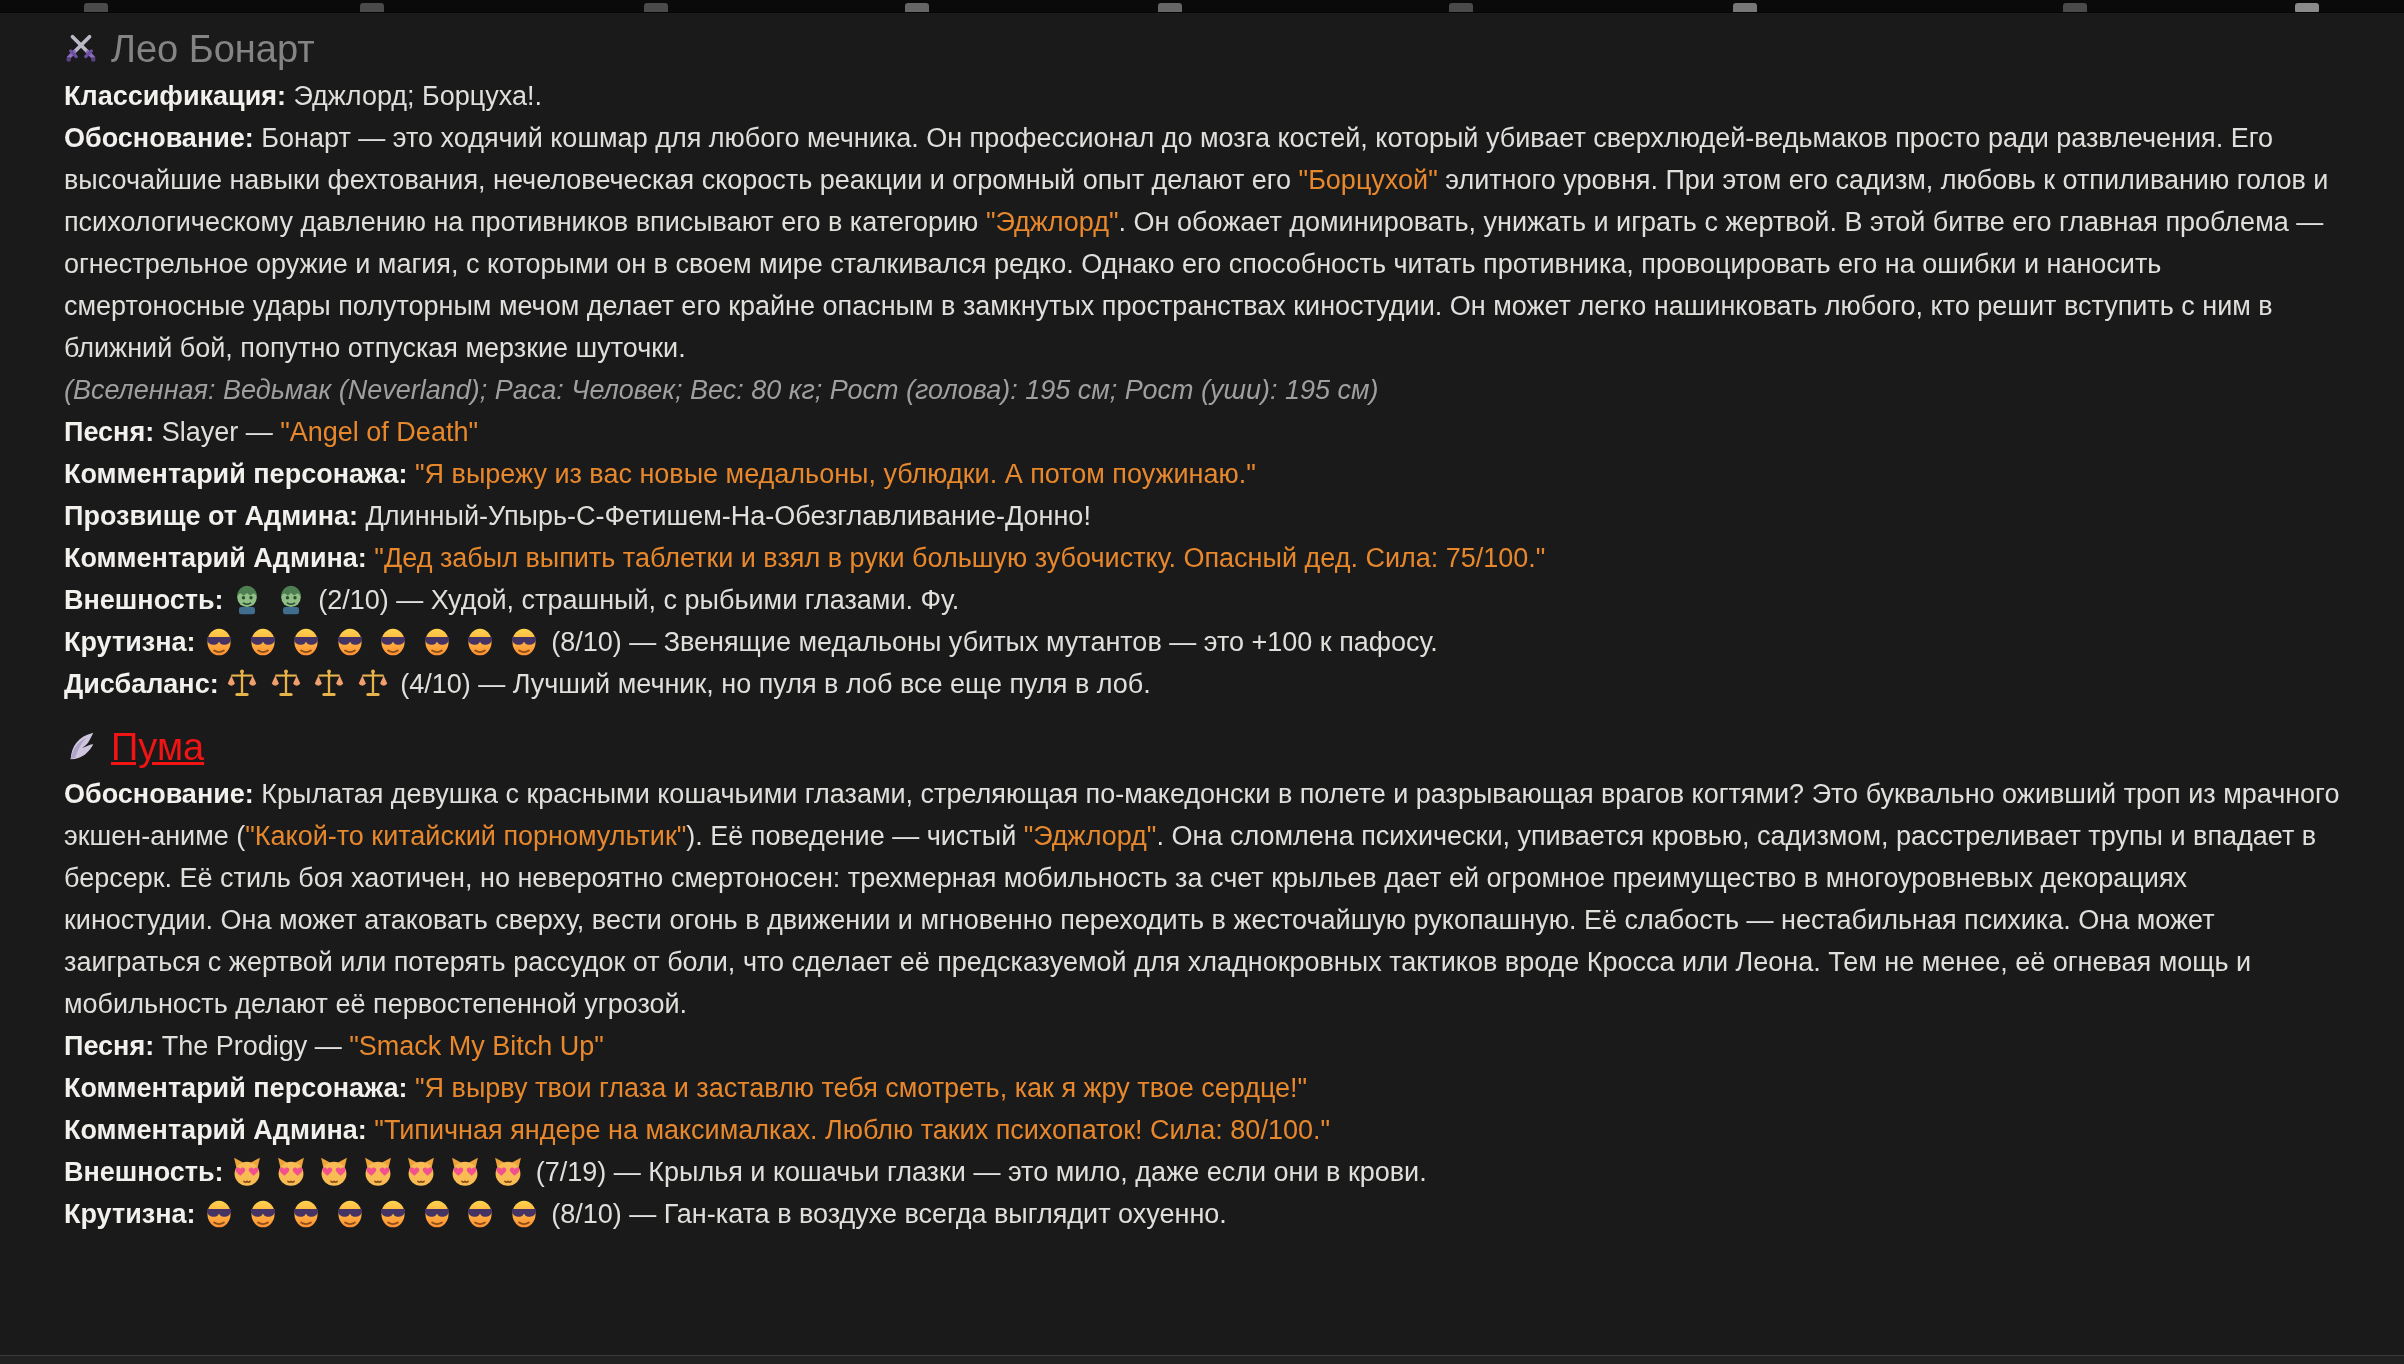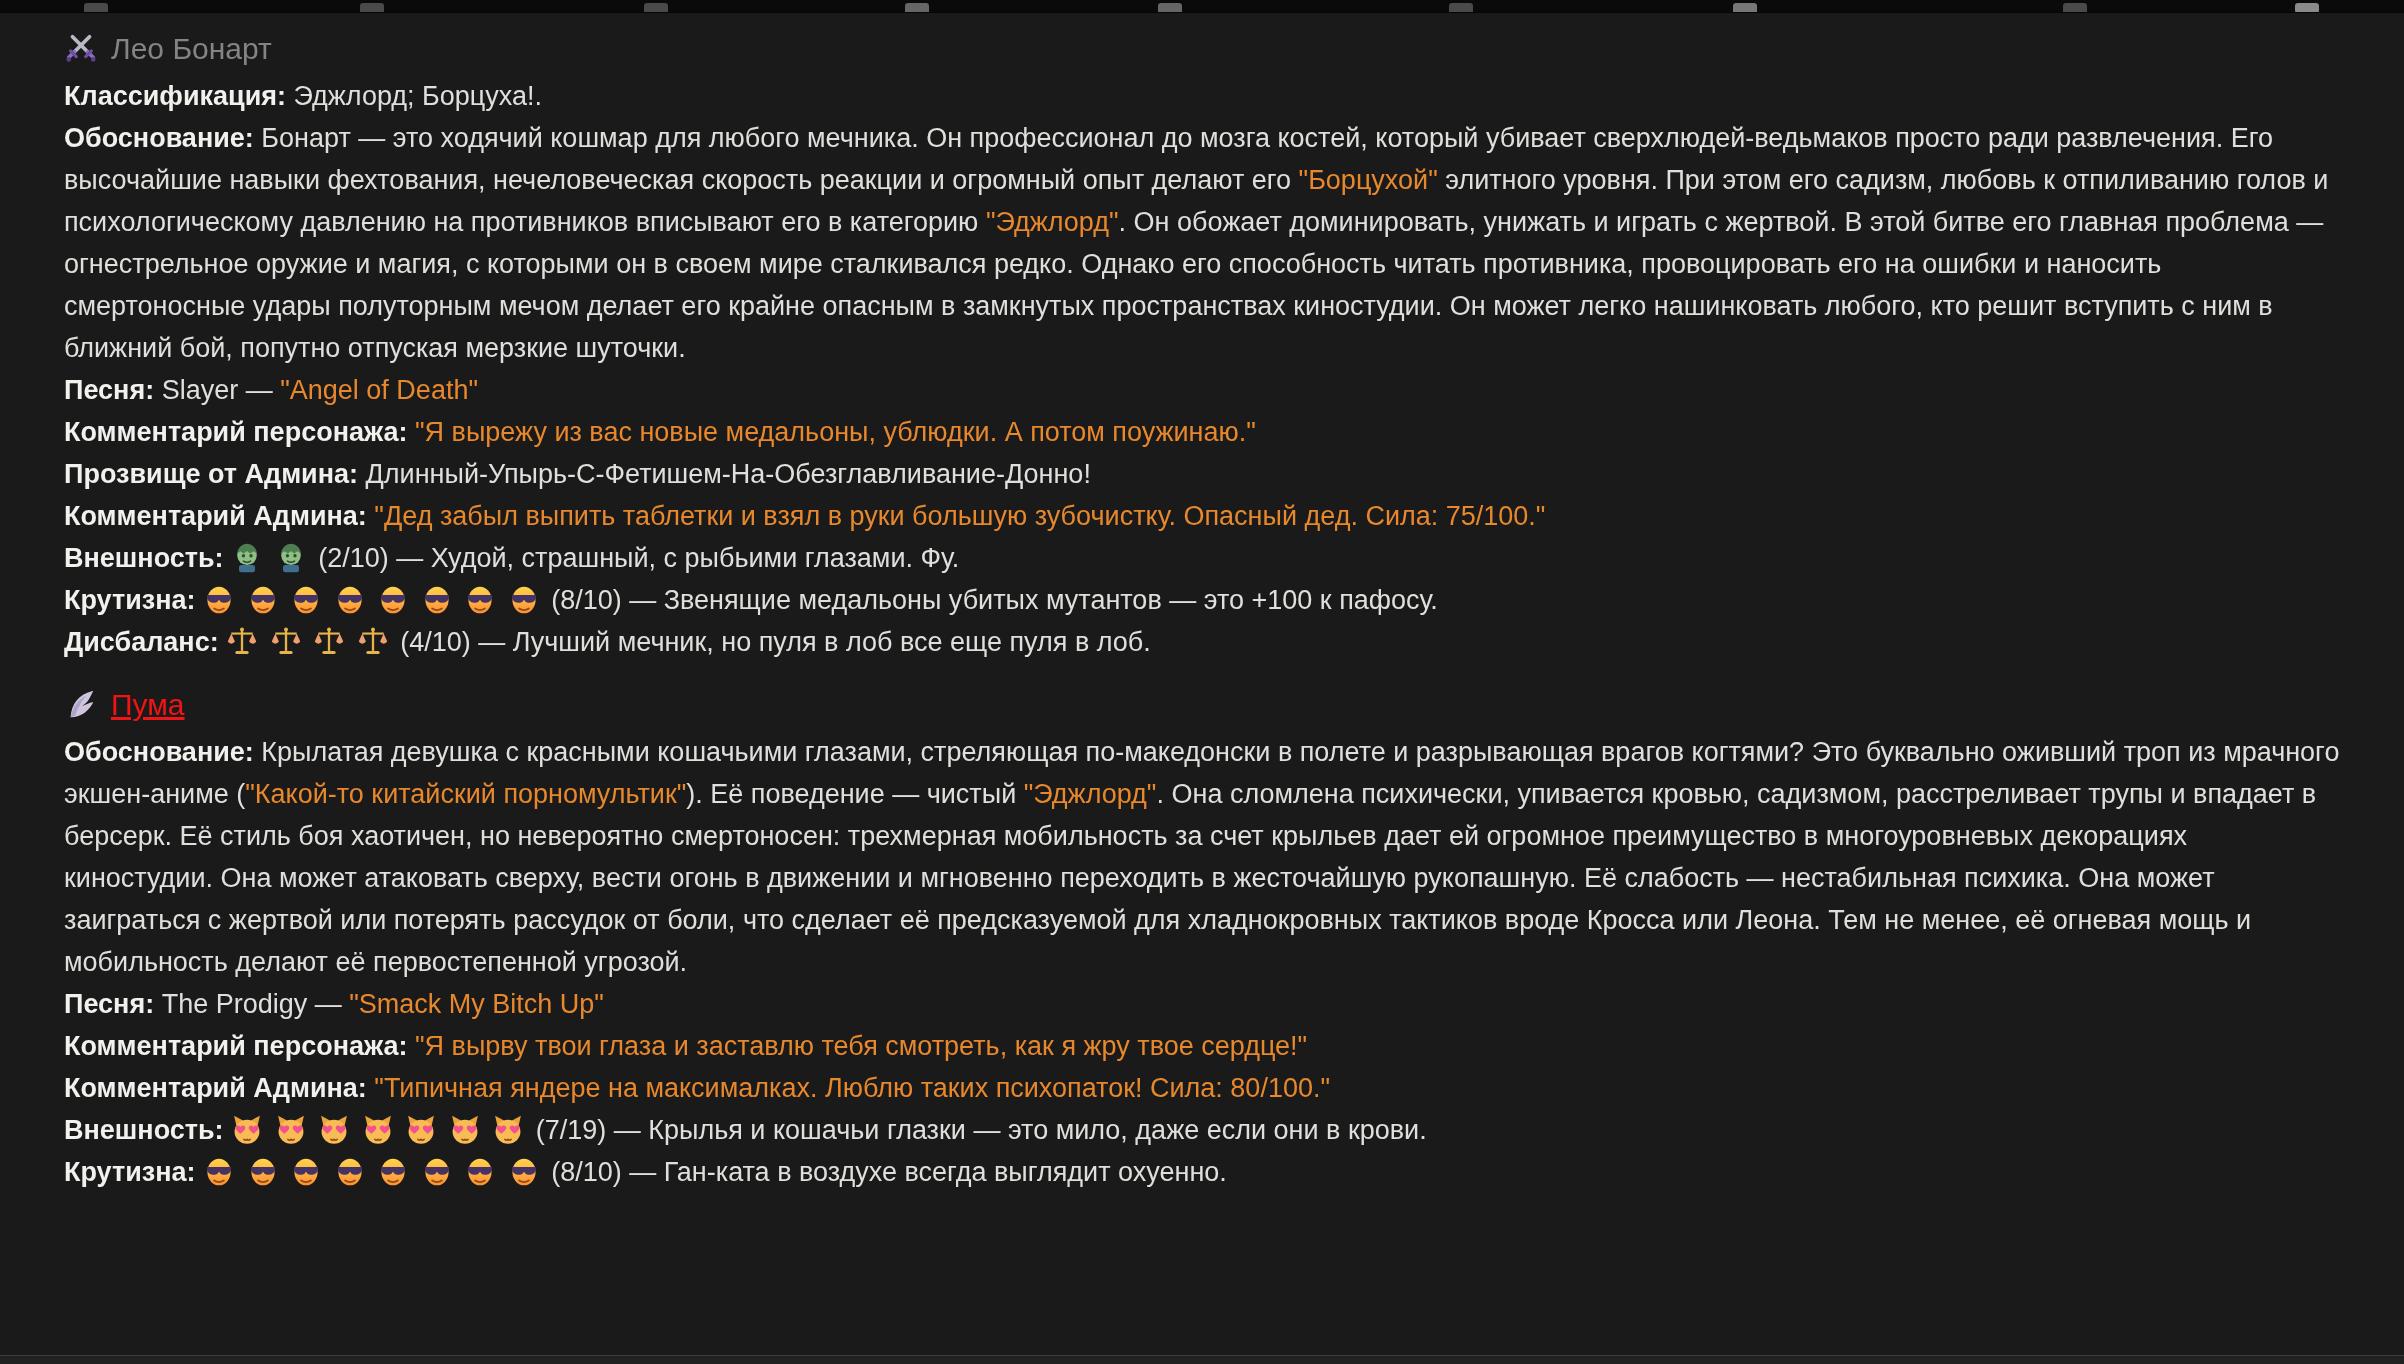--- a/index.html
+++ b/index.html
@@ -11,21 +11,21 @@
   body{
     width:2404px;height:1364px;overflow:hidden;position:relative;
     background:var(--background);
     font-family:"Liberation Sans",sans-serif;
     font-size:27px;color:var(--text);
   }
   .topbar{height:13px;background:var(--topbar);position:relative;overflow:hidden;border-bottom:1px solid #060606;}
   .frag{position:absolute;top:3px;width:24px;height:16px;background:#4a4a4a;border-radius:3px;}
   .frag.light{background:#8a8a8a;height:10px;}
   .content{padding:6px 64px 0 64px;}
-  .char-header{display:flex;align-items:center;gap:13px;font-size:30px;line-height:44px;margin:8px 0 4px 0;}
+  .char-header{display:flex;align-items:center;gap:13px;font-size:38px;line-height:44px;margin:8px 0 4px 0;}
   .char-name{color:var(--gray-header);}
   .name-red{color:var(--red);text-decoration:underline;}
   .hicon{display:inline-flex;align-items:center;}
   .hicon svg{width:34px;height:34px;display:block;}
   .line{line-height:42px;min-height:42px;}
   .para{margin:0;line-height:42px;}
   .b{font-weight:700;color:var(--label);margin-top:40px;}
   .orange{color:var(--orange);}
   .meta{color:var(--meta-gray);font-style:italic;}
   .icons svg{width:32px;height:32px;vertical-align:-7px;margin-right:4px;}
@@ -69,20 +69,21 @@
             <circle cx="31" cy="29" r="2.4" fill="#59407e"></circle>
   </svg>
 </span>
       <span class="char-name">Лео Бонарт</span>
     </header>
     <div class="line">
       <span class="b">Классификация:</span>
       <span>Эджлорд; Борцуха!.</span>
     </div>
     <p class="para"><span class="b">Обоснование:</span><span> Бонарт — это ходячий кошмар для любого мечника. Он профессионал до мозга костей, который убивает сверхлюдей-ведьмаков просто ради развлечения. Его высочайшие навыки фехтования, нечеловеческая скорость реакции и огромный опыт делают его </span><span class="orange">"Борцухой"</span><span> элитного уровня. При этом его садизм, любовь к отпиливанию голов и психологическому давлению на противников вписывают его в категорию </span><span class="orange">"Эджлорд"</span><span>. Он обожает доминировать, унижать и играть с жертвой. В этой битве его главная проблема — огнестрельное оружие и магия, с которыми он в своем мире сталкивался редко. Однако его способность читать противника, провоцировать его на ошибки и наносить смертоносные удары полуторным мечом делает его крайне опасным в замкнутых пространствах киностудии. Он может легко нашинковать любого, кто решит вступить с ним в ближний бой, попутно отпуская мерзкие шуточки.</span></p>
+    <div class="line meta">(Вселенная: Ведьмак (Neverland); Раса: Человек; Вес: 80 кг; Рост (голова): 195 см; Рост (уши): 195 см)</div>
     <div class="line">
       <span class="b">Песня:</span>
       <span>Slayer — </span>
       <span class="orange">"Angel of Death"</span>
     </div>
     <div class="line">
       <span class="b">Комментарий персонажа:</span>
       <span class="orange">"Я вырежу из вас новые медальоны, ублюдки. А потом поужинаю."</span>
     </div>
     <div class="line">

